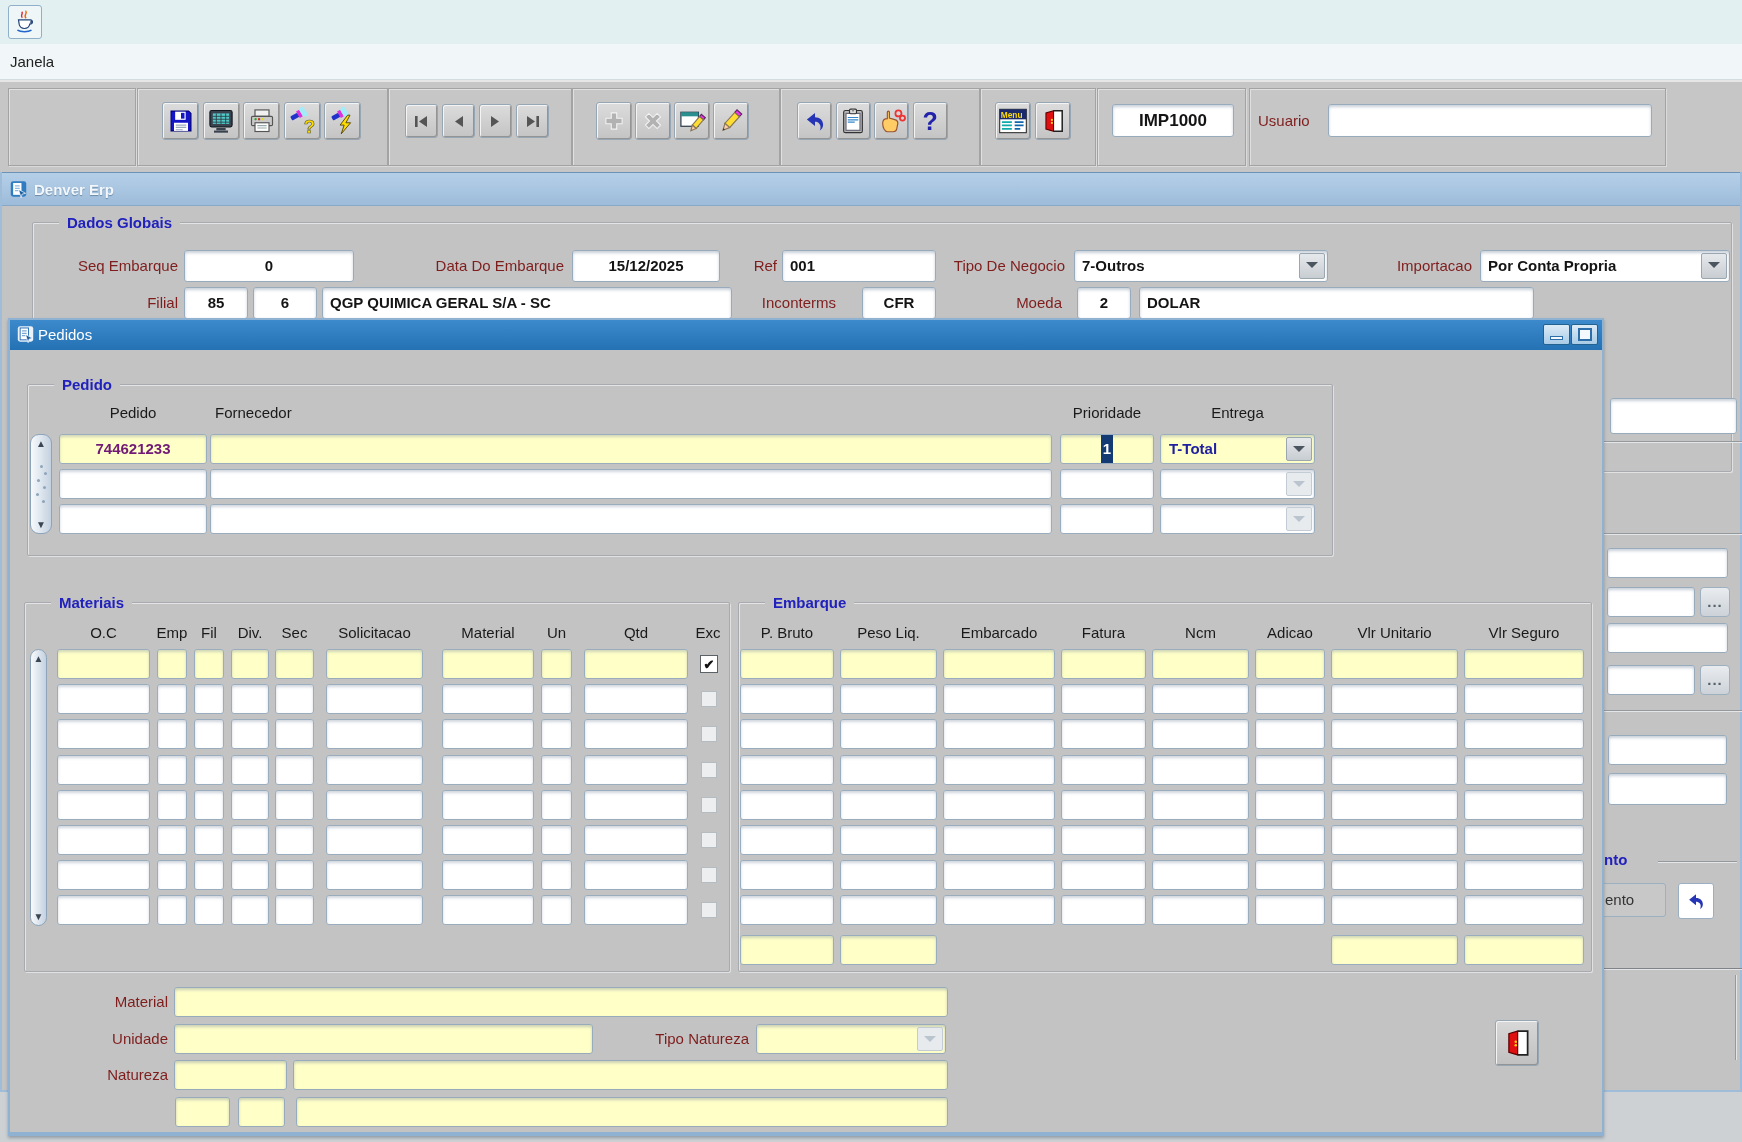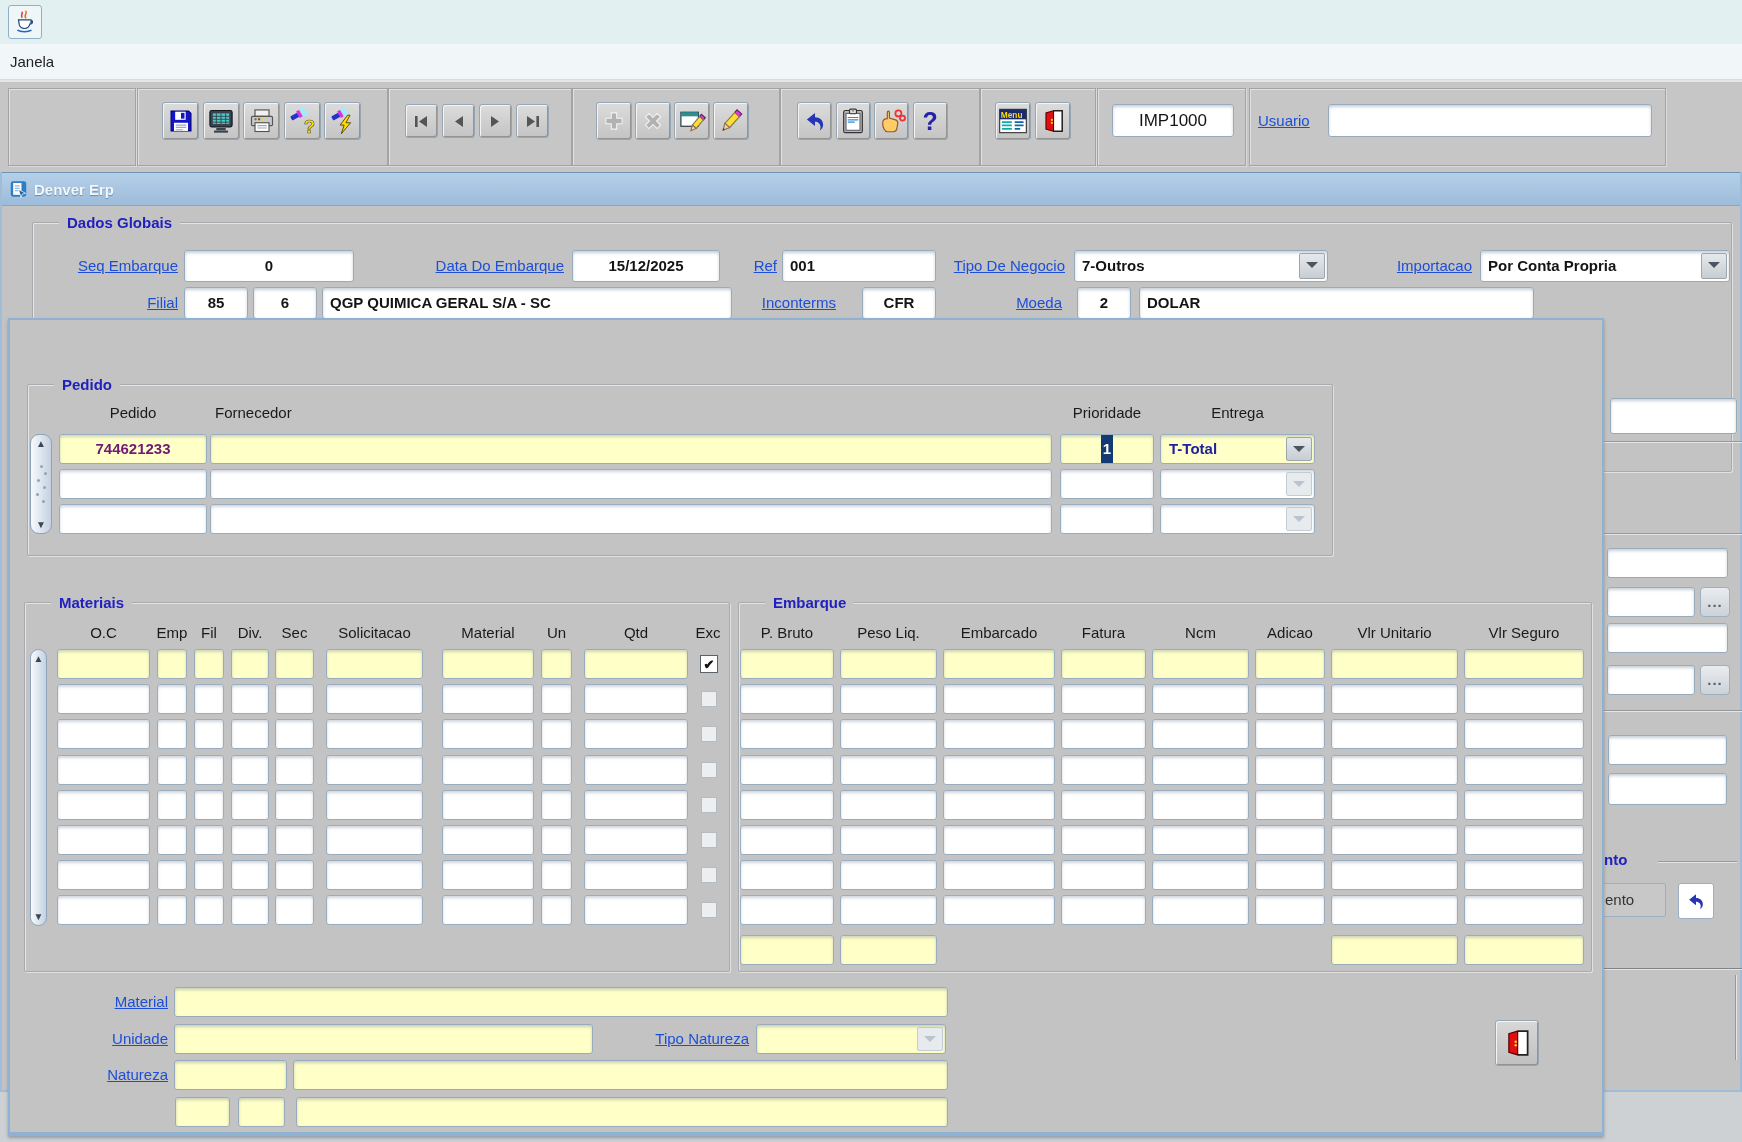--- a/index.html
+++ b/index.html
@@ -9,21 +9,21 @@
 .java-btn{position:absolute;left:8px;top:5px;width:34px;height:34px;background:#eef6f8;border:1px solid #8fb0c8;border-radius:3px;display:flex;align-items:center;justify-content:center;}
 .menubar{position:absolute;left:0;top:44px;width:1742px;height:36px;background:#f1f7f8;border-bottom:1px solid #d3dcde;}
 .menubar .mi{position:absolute;left:10px;top:0;line-height:35px;color:#222;}
 .toolband{position:absolute;left:0;top:80px;width:1742px;height:92px;background:#c6c6c6;border-top:2px solid #e6e6e6;}
 .tpanel{position:absolute;top:6px;height:78px;border:1px solid #a3a3a3;box-shadow:inset 1px 1px 0 #e0e0e0, 1px 1px 0 #dadada;}
 .tbtn{position:absolute;background:linear-gradient(#dcdcdc,#c4c4c4);border:1px solid #97a6b4;border-radius:3px;box-shadow:inset 1px 1px 0 #f4f4f4, inset -1px -1px 0 #949494;display:flex;align-items:center;justify-content:center;overflow:hidden;}
 .fld{position:absolute;background:#fff;border:1px solid #97abbd;border-radius:3px;box-shadow:inset 0 2px 3px rgba(100,120,145,.35);}
 .fld.yel{background:#ffffc8;}
 .fld.ctr{text-align:center;}
 .fld .tx{display:block;padding:0 7px;font-weight:bold;white-space:nowrap;overflow:hidden;}
-.lbl{position:absolute;text-align:right;color:#1d4ed8;white-space:nowrap;text-decoration:underline;}
+.lbl{position:absolute;text-align:right;color:#7f1d1d;white-space:nowrap;}
 .grp{position:absolute;border:1px solid #a7abb0;border-radius:2px;box-shadow:inset 1px 1px 0 rgba(255,255,255,.55), 1px 1px 0 rgba(255,255,255,.5);}
 .gtitle{position:absolute;top:-10px;left:26px;padding:0 8px;background:#c3c3c3;color:#2121bd;font-weight:bold;line-height:19px;}
 .mainwin{position:absolute;left:0;top:172px;width:1742px;height:920px;background:#c3c3c3;border:2px solid #9fbcd8;border-top:0;}
 .mw-title{position:absolute;left:0;top:0;width:100%;height:34px;background:linear-gradient(#b5cfe8,#9dbcda);border-bottom:1px solid #87a8c8;border-top:1px solid #6d92b6;}
 .mw-title .t{position:absolute;left:32px;top:0;line-height:33px;color:#f2f7fb;font-weight:bold;text-shadow:0 1px 1px rgba(70,100,130,.6);}
 .dlg{position:absolute;left:8px;top:318px;width:1596px;height:818px;background:#c3c3c3;border:2px solid #8fb2d2;border-bottom-width:4px;box-shadow:0 2px 3px rgba(60,80,100,.4);}
 .dlg-title{position:absolute;left:0;top:0;width:100%;height:30px;background:linear-gradient(#3c89cc,#2471b4);}
 .dlg-title .t{position:absolute;left:28px;top:0;line-height:29px;color:#fff;}
 .winbtn{position:absolute;top:4px;width:27px;height:21px;background:linear-gradient(#dcebf7,#a9cbe6);border:1px solid #23628f;border-radius:2px;}
 .winbtn .g-min{position:absolute;left:6px;bottom:4px;width:13px;height:4px;background:#f4f9fd;border:1px solid #2d6da8;}
@@ -67,21 +67,21 @@
 
 <div class="toolband" id="toolband">
   <div class="tpanel" style="left:8px;width:128px;"></div>
   <div class="tpanel" style="left:137px;width:251px;"></div>
   <div class="tpanel" style="left:388px;width:184px;"></div>
   <div class="tpanel" style="left:572px;width:208px;"></div>
   <div class="tpanel" style="left:780px;width:200px;"></div>
   <div class="tpanel" style="left:980px;width:116px;"></div>
   <div class="tpanel" style="left:1097px;width:149px;"></div>
   <div class="tpanel" style="left:1249px;width:417px;"></div>
-  <div class="fld ctr" style="left:1112px;top:22px;width:122px;height:33px;line-height:31px;font-weight:normal;font-size:17px;">IMP1000</div>
+  <div class="fld ctr" style="left:1112px;top:22px;width:122px;height:33px;line-height:31px;font-weight:bold;font-size:17px;">IMP1000</div>
   <div class="lbl" style="left:1258px;top:22px;width:62px;line-height:33px;text-align:left;">Usuario</div>
   <div class="fld" style="left:1328px;top:22px;width:324px;height:33px;"></div>
 <div class="tbtn" style="left: 162px; top: 20px; width: 37px; height: 38px;">
       <svg width="28" height="28" viewBox="0 0 24 24">
         <path d="M3.5 3.5h15l2 2v15h-17z" fill="#1515c8" stroke="#00007a"></path>
         <rect x="7" y="4" width="9" height="7" fill="#fff"></rect>
         <rect x="12" y="5" width="3" height="5" fill="#1515c8"></rect>
         <rect x="6" y="13.5" width="12" height="7" fill="#fff"></rect>
         <path d="M7.5 15.5h9M7.5 17.5h9M7.5 19.5h6" stroke="#9aaabb" stroke-width="1"></path>
       </svg>
@@ -292,20 +292,37 @@
 <div class="frag-btn" style="left:1600px;top:883px;width:66px;height:34px;line-height:32px;padding-left:4px;color:#333;">ento</div>
 <div style="position:absolute;left:1678px;top:883px;width:36px;height:36px;background:#fff;border:1px solid #9ab0c2;border-radius:3px;display:flex;align-items:center;justify-content:center;">
   <svg width="22" height="22" viewBox="0 0 24 24">
       <path d="M4.5 10.5 L12 4.5 V8.6 C16.5 8.6 19.5 11.5 19.5 15.5 C19.5 17.8 18.2 19.8 16.3 20.8 C17.6 18.5 17.4 15.8 15.8 14.2 C14.5 12.9 13.3 12.7 12 12.7 V16.5 Z" fill="#2535b5"></path>
     </svg>
 </div>
 <div class="hline" style="left:1604px;top:968px;width:138px;background:#808489;"></div>
 <div class="vline" style="left:1735px;top:975px;height:85px;"></div>
 
 <div class="dlg" id="dlg">
+  <div class="dlg-title">
+    <span style="position:absolute;left:6px;top:5px;">
+      <svg width="19" height="19" viewBox="0 0 16 16">
+          <rect x="1.5" y="1" width="13" height="13" rx="2" fill="#eaf2fa"></rect>
+          <rect x="3.5" y="2.5" width="7" height="10" fill="#fff" stroke="#2a6db5" stroke-width=".8"></rect>
+          <path d="M5 5h4M5 7h4M5 9h3" stroke="#7aa8d0" stroke-width="1"></path>
+          <path d="M8 8 l6 3.2 -3 .7 -.8 3z" fill="#1d5f9e" stroke="#fff" stroke-width=".6"></path>
+        </svg>
+    </span>
+    <span class="t">Pedidos</span>
+    <div class="winbtn" style="right:32px;">
+        <div class="g-min"></div>
+      </div>
+    <div class="winbtn" style="right:4px;">
+        <div class="g-max"></div>
+      </div>
+  </div>
 
   <div class="grp" style="left:17px;top:64px;width:1306px;height:172px;">
     <div class="gtitle" style="background:#c3c3c3;">Pedido</div>
   </div>
   <div class="grp" style="left:14px;top:282px;width:706px;height:370px;">
     <div class="gtitle">Materiais</div>
   </div>
   <div class="grp" style="left:728px;top:282px;width:854px;height:370px;">
     <div class="gtitle">Embarque</div>
   </div>

